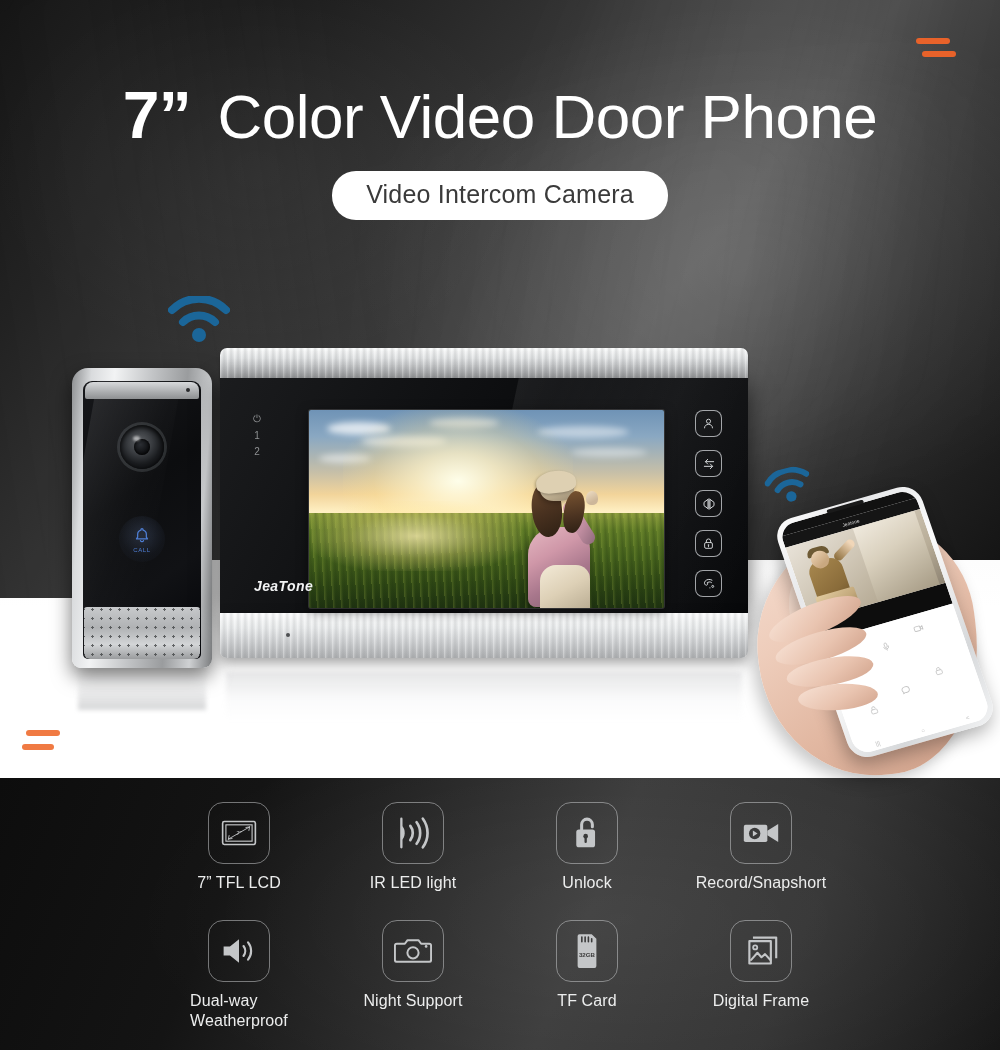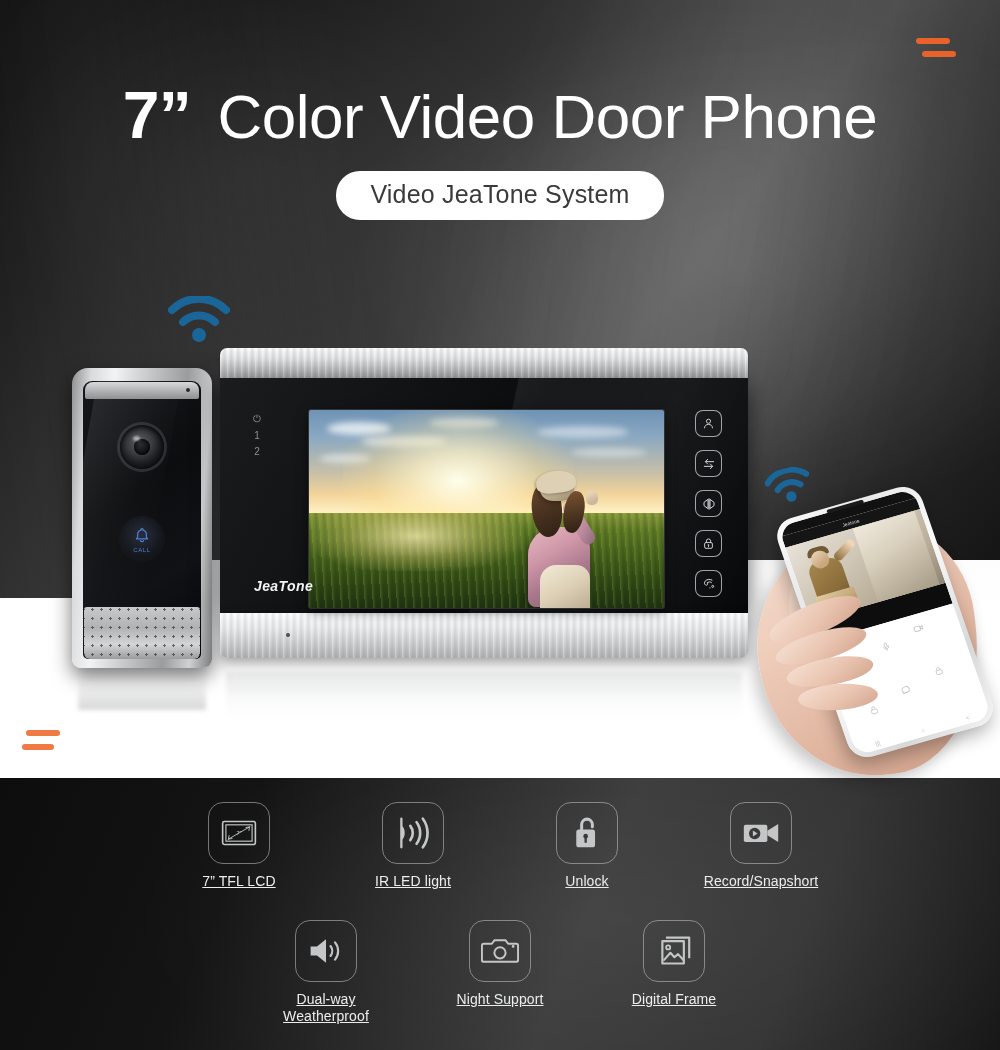--- a/index.html
+++ b/index.html
@@ -335,42 +335,42 @@
   .row2 { top:142px; }
   .feat {
     width:174px; display:flex; flex-direction:column; align-items:center; gap:9px;
   }
   .feat-box {
     width:62px; height:62px; border-radius:15px;
     border:1.3px solid rgba(196,198,200,0.55);
     display:flex; align-items:center; justify-content:center;
   }
   .feat-label {
-    color:#eceded; font-size:14px; text-align:center; line-height:1.22; letter-spacing:0.1px;text-decoration:underline;
+    color:#eceded; font-size:16px; line-height:1.22; letter-spacing:0.1px;
   }
 </style>
 </head>
 <body>
 
 <div class="hero">
   <div class="streak s1"></div>
   <div class="streak s2"></div>
   <div class="streak s3"></div>
 </div>
 
 <div class="corner-mark mark-tr">
   <div class="bar"></div>
   <div class="bar"></div>
 </div>
 
 <div class="title-wrap">
   <div class="title">
     <span class="inches">7”</span><span class="main">Color Video Door Phone</span>
   </div>
-  <div class="subtitle-pill">Video JeaTone System</div>
+  <div class="subtitle-pill">Video Intercom Camera</div>
 </div>
 
 <div class="platform"></div>
 <div class="platform-rw"></div>
 
 <div class="corner-mark mark-bl">
   <div class="bar"></div>
   <div class="bar"></div>
 </div>
 
@@ -629,20 +629,32 @@
       <div class="feat-box">
         <svg width="38" height="30" viewBox="0 0 42 32">
           <path d="M3 9h9l3-4h12l3 4h9a2 2 0 0 1 2 2v16a2 2 0 0 1-2 2H3a2 2 0 0 1-2-2V11a2 2 0 0 1 2-2z" fill="none" stroke="#c4c6c8" stroke-width="2.2" stroke-linejoin="round" transform="translate(0,-1)"></path>
           <circle cx="21" cy="18" r="6.2" fill="none" stroke="#c4c6c8" stroke-width="2.2"></circle>
           <circle cx="35.5" cy="11" r="1.5" fill="#c4c6c8"></circle>
         </svg>
       </div>
       <div class="feat-label">Night Support</div>
     </div>
 
+    <div class="feat">
+      <div class="feat-box">
+        <svg width="30" height="38" viewBox="0 0 32 40">
+          <path d="M6 2h15l5 5v29a2 2 0 0 1-2 2H8a2 2 0 0 1-2-2V4a2 2 0 0 1 2-2z" fill="#c4c6c8"></path>
+          <g stroke="#3a3a3a" stroke-width="1.7" stroke-linecap="round">
+            <path d="M10.5 5v5M14 5v5M17.5 5v5M21 7v3"></path>
+          </g>
+          <text x="16" y="26" font-family="Liberation Sans, sans-serif" font-size="6.6" font-weight="bold" fill="#3a3a3a" text-anchor="middle">32GB</text>
+        </svg>
+      </div>
+      <div class="feat-label">TF Card</div>
+    </div>
 
     <div class="feat">
       <div class="feat-box">
         <svg width="36" height="34" viewBox="0 0 40 38">
           <path d="M11 4h26v23" fill="none" stroke="#c4c6c8" stroke-width="2.4" stroke-linejoin="round"></path>
           <path d="M7 8h24v25H7z" fill="none" stroke="#c4c6c8" stroke-width="2.4" stroke-linejoin="round"></path>
           <circle cx="13.5" cy="15" r="2.3" fill="none" stroke="#c4c6c8" stroke-width="2"></circle>
           <path d="M9 29l7-8 4.5 5 4-3.5 6 6.5" fill="none" stroke="#c4c6c8" stroke-width="2.3" stroke-linejoin="round" stroke-linecap="round"></path>
         </svg>
       </div>

